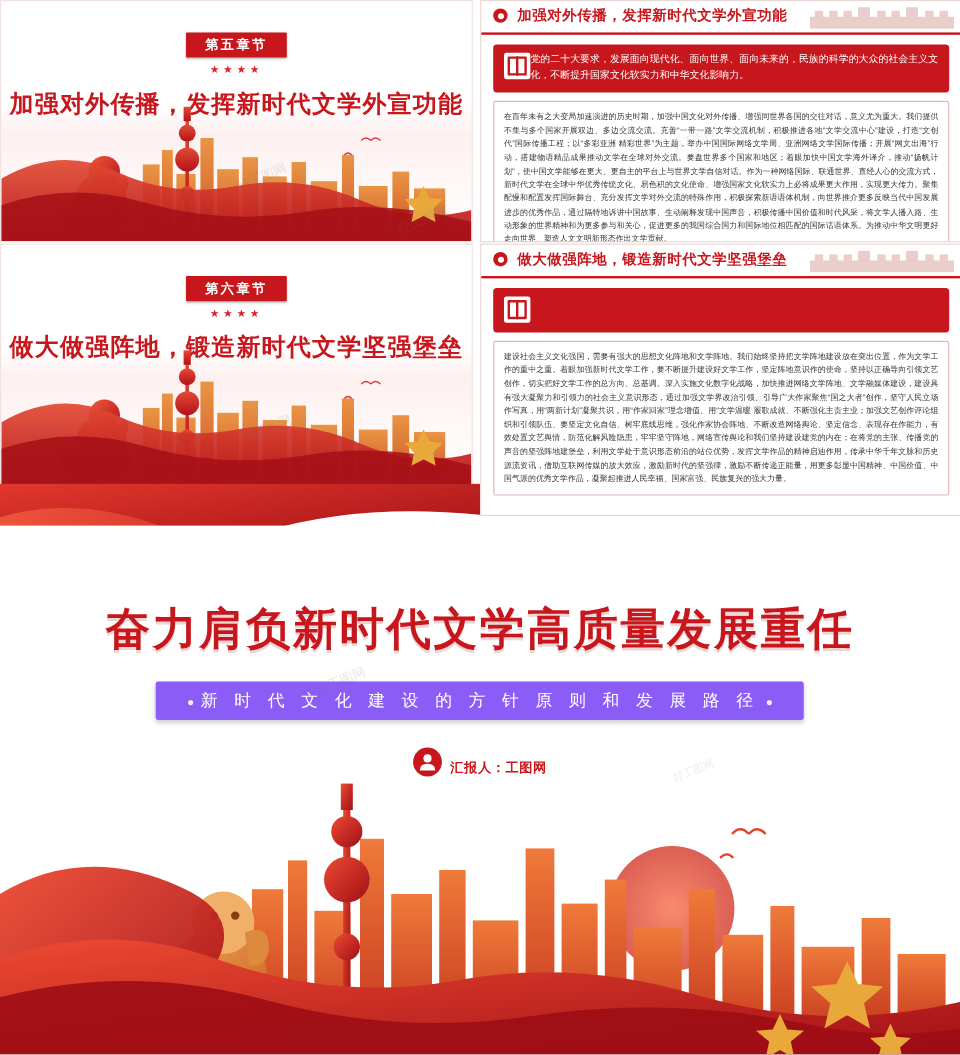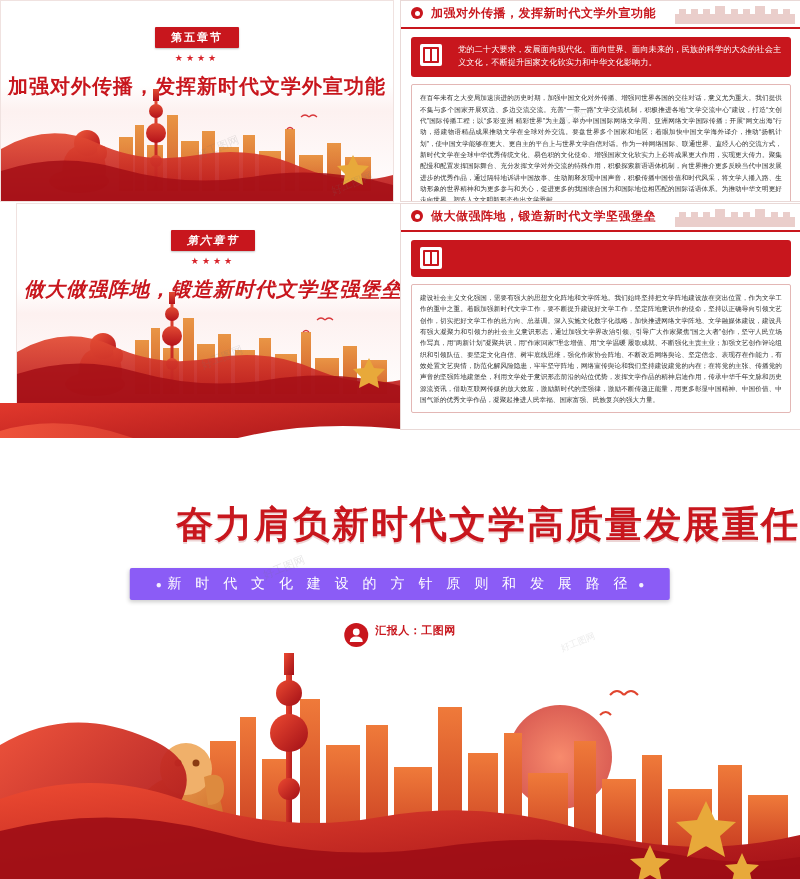--- a/index.html
+++ b/index.html
@@ -60,21 +60,21 @@
   .c-head .htitle{
     position:absolute;left:30px;top:4px;font-size:12px;font-weight:bold;color:#c8161d;
     letter-spacing:.5px;white-space:nowrap;
   }
   .c-head .wall{
     position:absolute;right:6px;top:3px;width:120px;height:20px;opacity:.9;
   }
 
   .quote{
     margin:8px 10px 0 10px;background:#c8161d;color:#fff;border-radius:3px;
-    display:flex;gap:16px;padding:7px 9px 8px 9px;
+    display:flex;gap:0;padding:7px 9px 8px 9px;
   }
   .quote .bk{
     flex:0 0 auto;width:22px;height:22px;background:#fff;border-radius:2px;position:relative;
   }
   .quote .bk:before{
     content:"";position:absolute;left:3px;top:3px;width:16px;height:16px;
     border:2px solid #c8161d;border-radius:1px;
     box-sizing:border-box;
   }
   .quote .bk:after{
@@ -91,36 +91,36 @@
   .body-box p{
     margin:0;font-size:6.6px;line-height:1.72;color:#333;text-align:justify;
     letter-spacing:.05px;
   }
 
   
   .hero{
     position:absolute;left:0;top:438px;width:800px;height:441px;background:#fff;overflow:hidden;
   }
   .hero-title{
-    position:absolute;top:62px;left:0;width:100%;text-align:right;
+    position:absolute;top:62px;left:0;width:100%;text-align:center;
     font-size:37px;font-weight:bold;color:#c8161d;letter-spacing:2px;
     text-shadow:0 2px 0 rgba(150,20,20,.18);
   }
   .hero-sub{
     position:absolute;top:130px;left:50%;transform:translateX(-50%);
     background:#8b5cf6;color:#fff;font-size:14px;font-weight:normal;
     padding:7px 26px;border-radius:2px;letter-spacing:5px;white-space:nowrap;
     box-shadow:0 2px 4px rgba(0,0,0,.2);
   }
   .hero-sub .dot{font-size:10px;opacity:.9;letter-spacing:0;}
   .hero-meta{
     position:absolute;top:185px;left:50%;transform:translateX(-50%);
     display:flex;gap:26px;align-items:center;
   }
-  .meta-item{display:flex;align-items:flex-start;gap:7px;}
+  .meta-item{display:flex;align-items:flex-end;gap:7px;}
   .meta-ico{
     width:24px;height:24px;border-radius:50%;background:#c8161d;position:relative;
     flex:0 0 auto;
   }
   .meta-ico svg{position:absolute;left:0;top:0;}
   .meta-text{font-size:11px;color:#c8161d;font-weight:bold;letter-spacing:.5px;white-space:nowrap;}
 
   
   .wm{
     position:absolute;color:rgba(120,120,120,.17);font-size:11px;
@@ -195,21 +195,21 @@
           <g stroke="#d8373a" stroke-width="1.2" fill="none">
             <path d="M300 32 q4 -4 8 0"></path>
               <path d="M308 32 q4 -4 8 0"></path>
             <path d="M286 44 q3 -3 6 0"></path>
           </g>
         </svg>
       </div>
     </div>
   </div>
 
-  <div class="panel chap" style="left:16px;top:203px;width:392px;height:200px;font-style:italic;">
+  <div class="panel chap" style="left:0;top:203px;width:392px;height:200px;">
     <div class="chap-inner">
       <div class="chap-badge" style="top:26px;">第六章节</div>
       <div class="chap-stars" style="top:52px;">★★★★</div>
       <div class="chap-title" style="top:72px;">做大做强阵地，锻造新时代文学坚强堡垒</div>
 
       <div class="scape">
         <svg class="sky-silhouette" viewBox="0 0 392 116" preserveAspectRatio="none">
           <g fill="url(#g5a)" opacity=".95">
             <rect x="118" y="52" width="14" height="54"></rect>
             <rect x="134" y="40" width="9" height="66"></rect>

